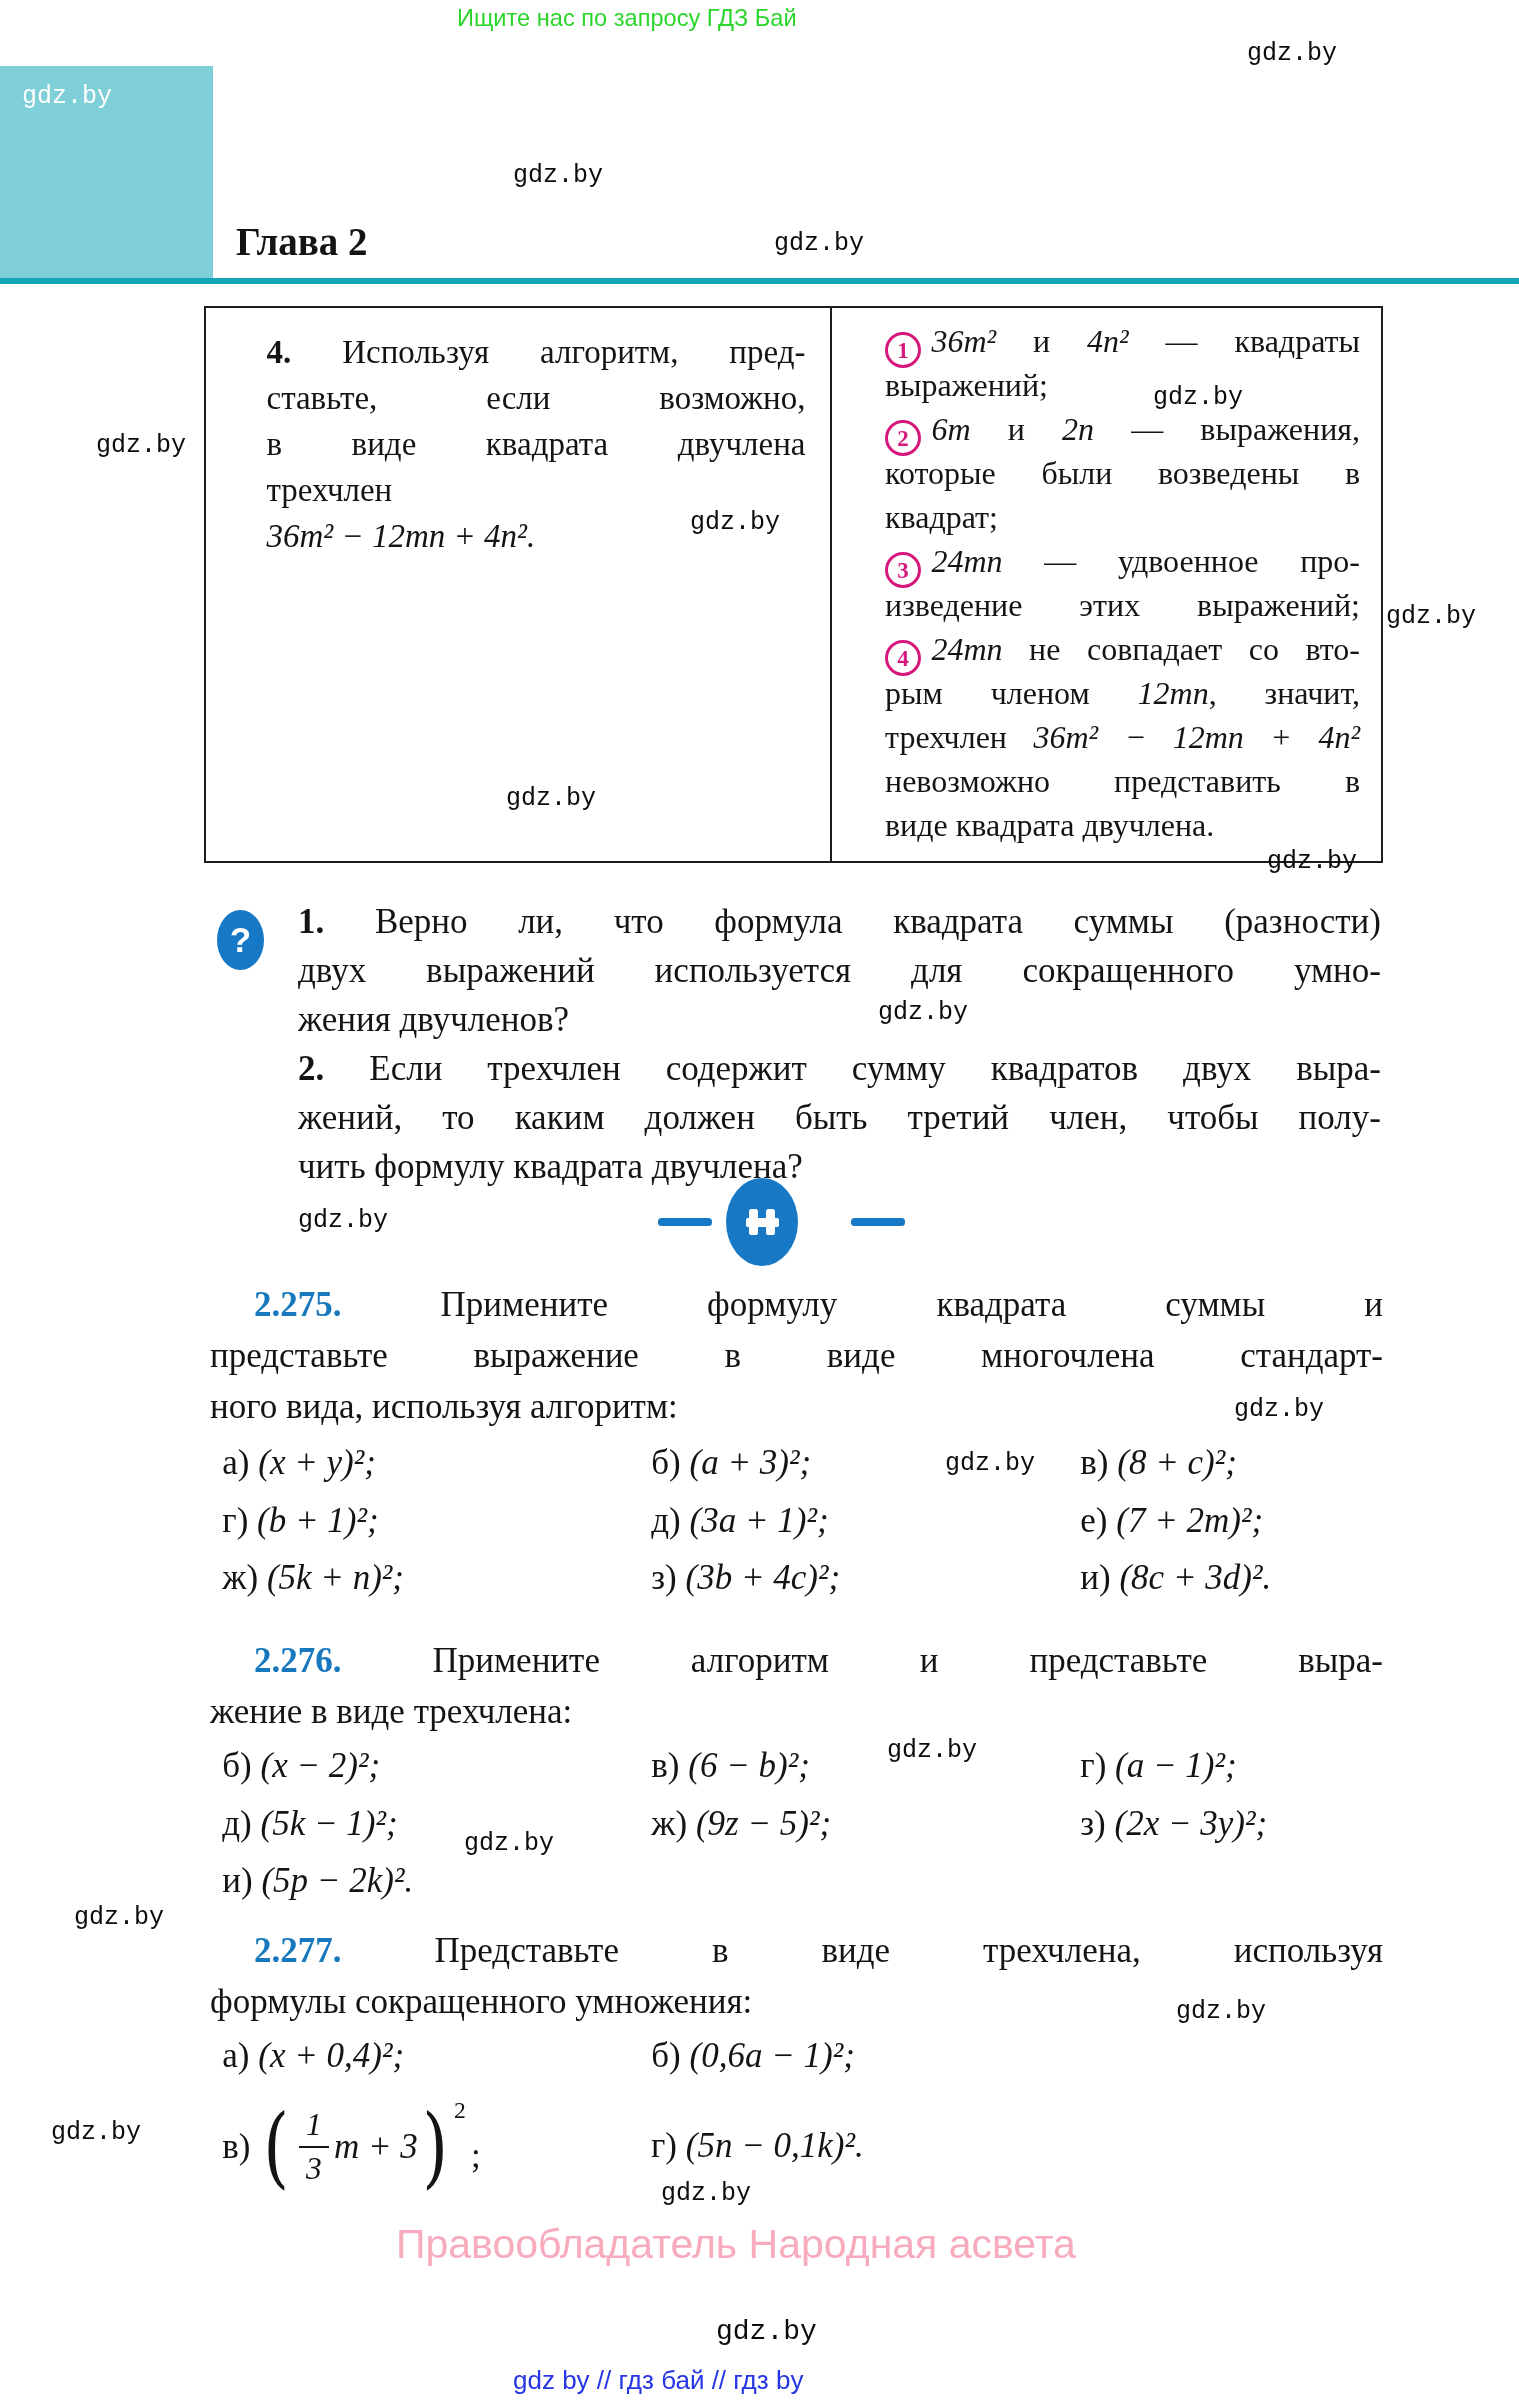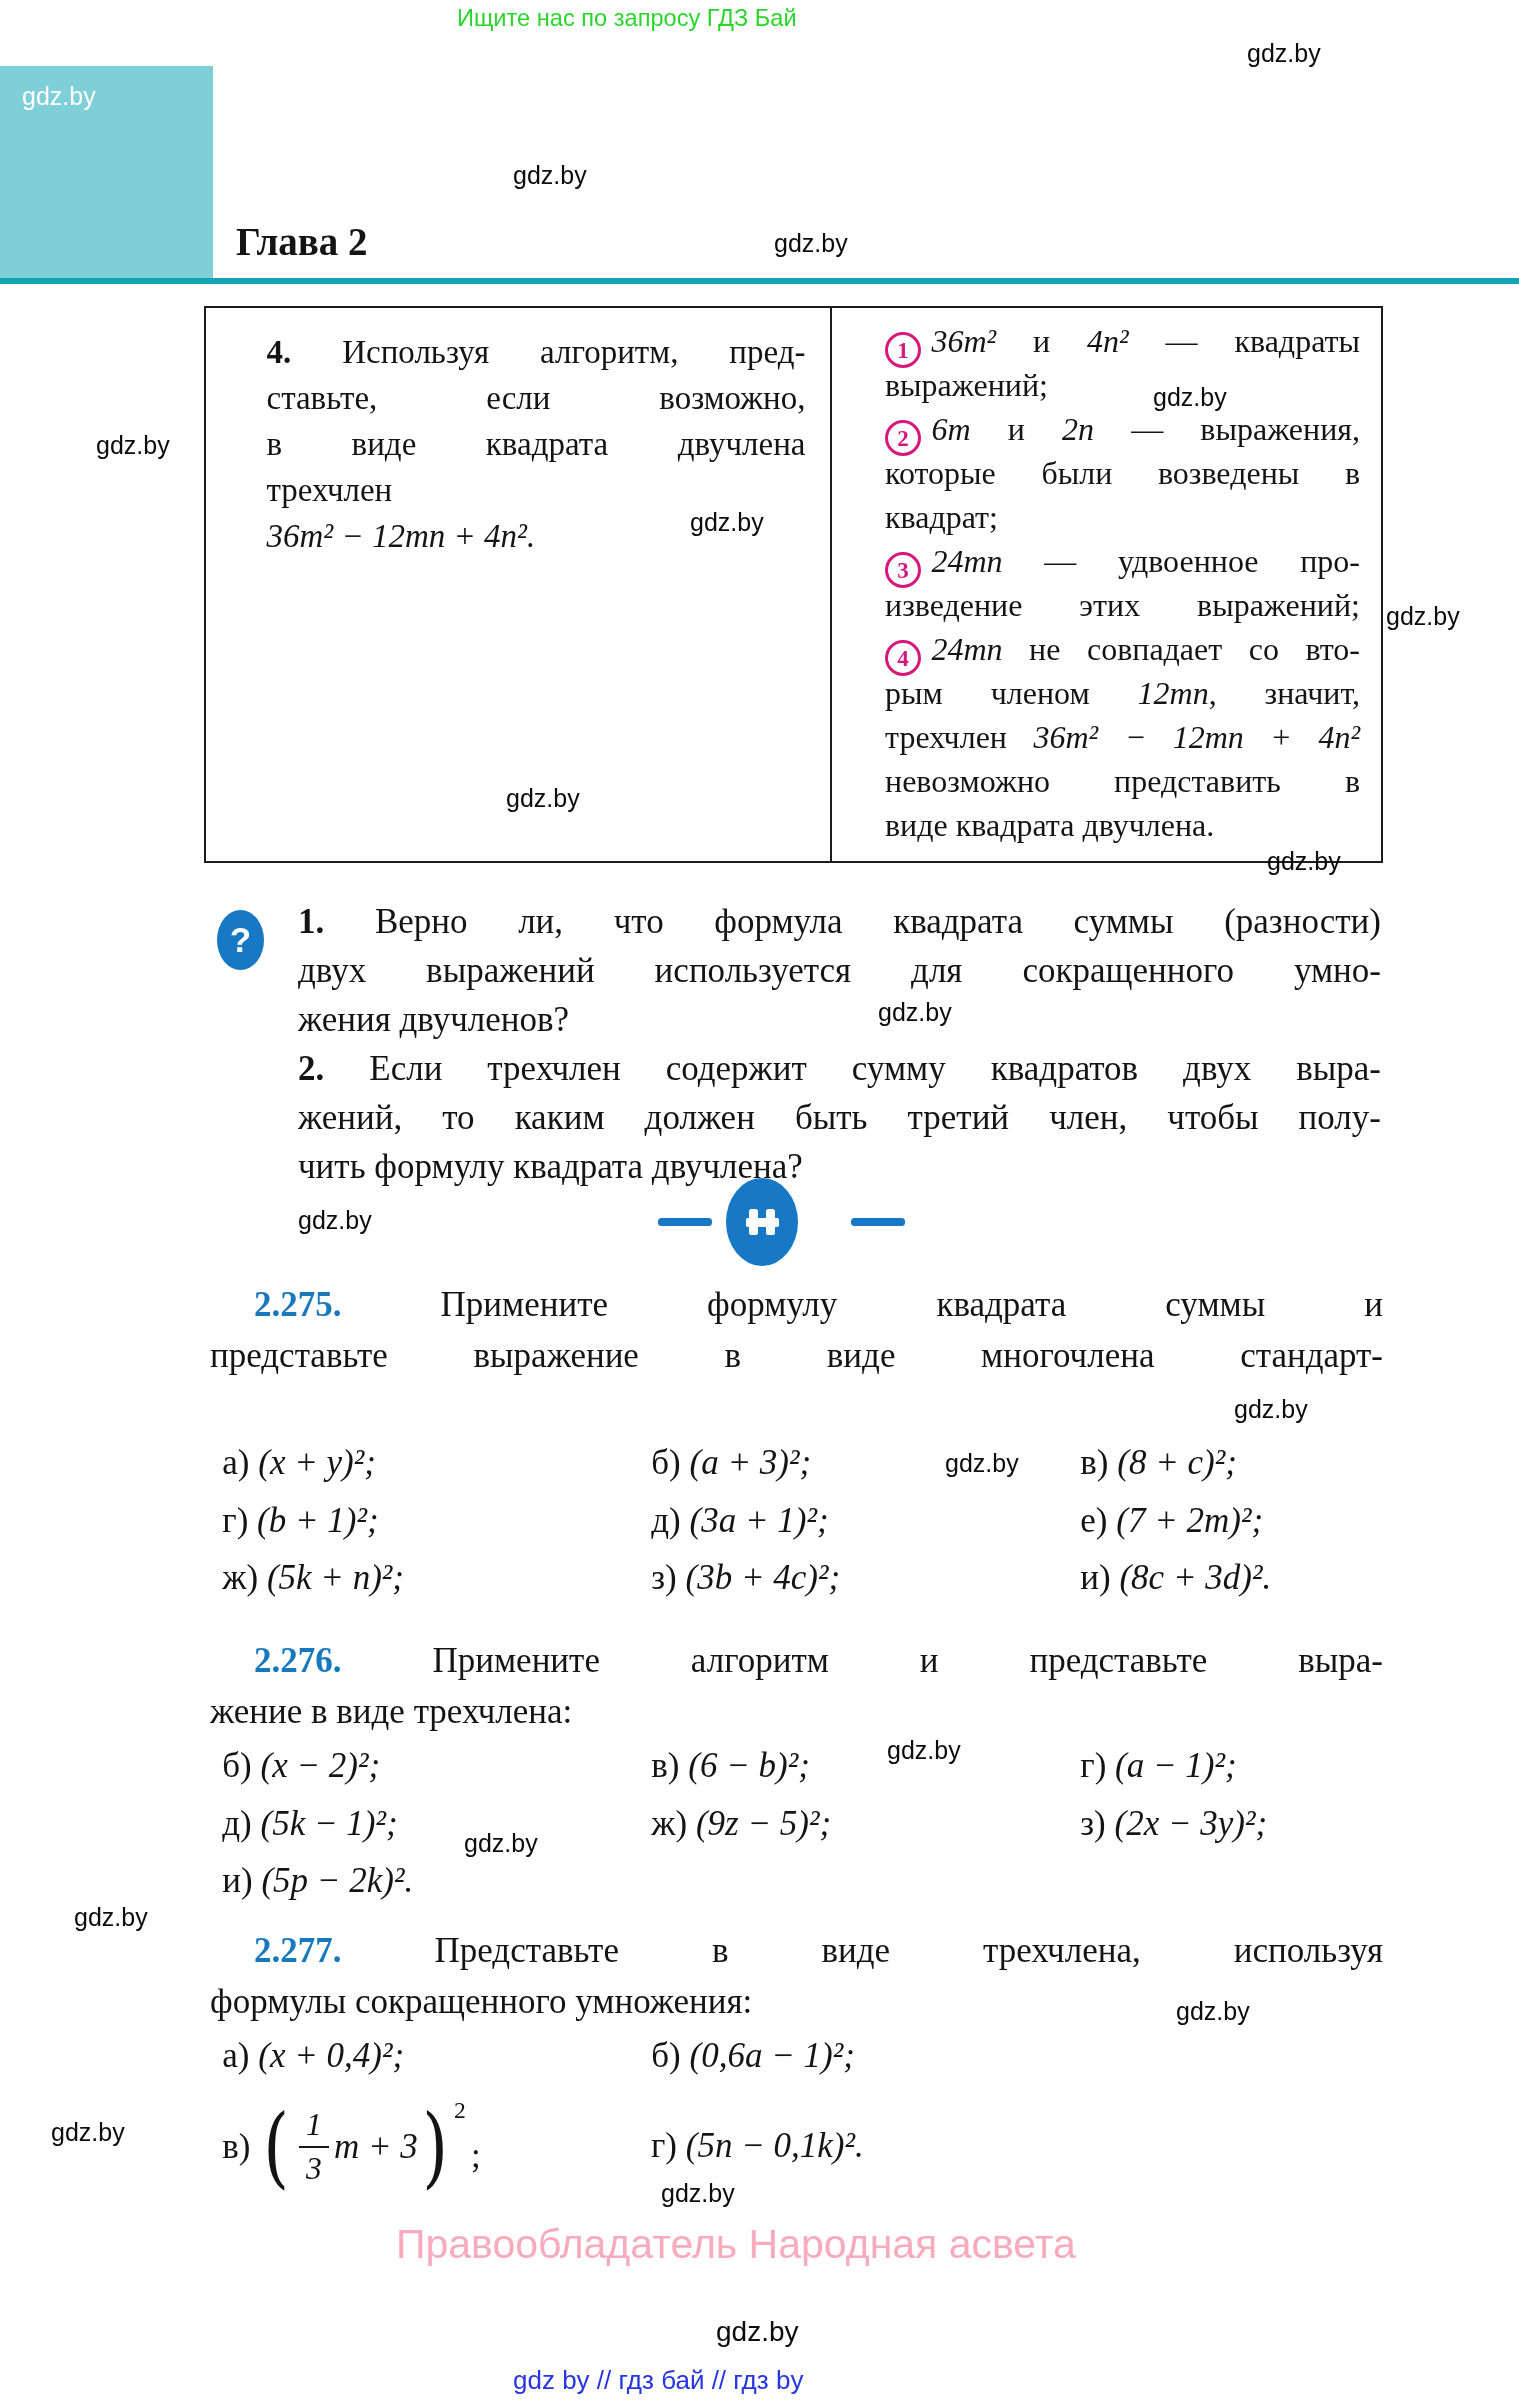--- a/index.html
+++ b/index.html
@@ -1,19 +1,19 @@
 <!DOCTYPE html>
 <html style="font-size:14px"><head>
 <meta charset="utf-8">
 <style>
   html,body{margin:0;padding:0;background:#fff;}
   .page{position:relative;width:1519px;height:2401px;background:#ffffff;overflow:hidden;
         font-family:"Liberation Serif","DejaVu Serif",serif;color:#141414;}
   
-  .wm{position:absolute;font-family:Liberation Sans, sans-serif;
+  .wm{position:absolute;font-family:Liberation Mono, monospace;
       font-size:25px;color:#0c0c0c;white-space:nowrap;z-index:30;}
   .wm-white{color:#ffffff;}
   .wm-big{font-size:28px;}
   
   .hint{position:absolute;left:457px;top:5.3px;font-family:"Liberation Sans","DejaVu Sans",sans-serif;
         font-size:23.6px;color:#2bd52b;white-space:nowrap;}
   
   .teal-block{position:absolute;left:0;top:66px;width:213px;height:213px;background:#7ecfd7;}
   .page-number{position:absolute;left:0;top:219px;width:186px;text-align:right;
                font-family:"Liberation Sans","DejaVu Sans",sans-serif;
@@ -158,20 +158,21 @@
       <div class="bar"></div>
         <div class="cap-l"></div>
         <div class="cap-r"></div>
     </div>
   </div>
   <div class="sep-dash" style="left:851px;"></div>
 
   <div class="ex-header" style="top:1279px;">
     <div class="tline just"><span class="sg-u">2.275.</span><span class="sg-r"> Примените формулу квадрата суммы и</span></div>
     <div class="tline just"><span class="sg-r">представьте выражение в виде многочлена стандарт-</span></div>
+    <div class="tline"><span class="sg-r">ного вида, используя алгоритм:</span></div>
   </div>
   <div class="items3" style="top:1437px;">
       <div class="item"><span class="ilabel">а)</span><span class="iexpr"> (x + y)²;</span></div>
       <div class="item"><span class="ilabel">б)</span><span class="iexpr"> (a + 3)²;</span></div>
       <div class="item"><span class="ilabel">в)</span><span class="iexpr"> (8 + c)²;</span></div>
       <div class="item"><span class="ilabel">г)</span><span class="iexpr"> (b + 1)²;</span></div>
       <div class="item"><span class="ilabel">д)</span><span class="iexpr"> (3a + 1)²;</span></div>
       <div class="item"><span class="ilabel">е)</span><span class="iexpr"> (7 + 2m)²;</span></div>
       <div class="item"><span class="ilabel">ж)</span><span class="iexpr"> (5k + n)²;</span></div>
       <div class="item"><span class="ilabel">з)</span><span class="iexpr"> (3b + 4c)²;</span></div>

